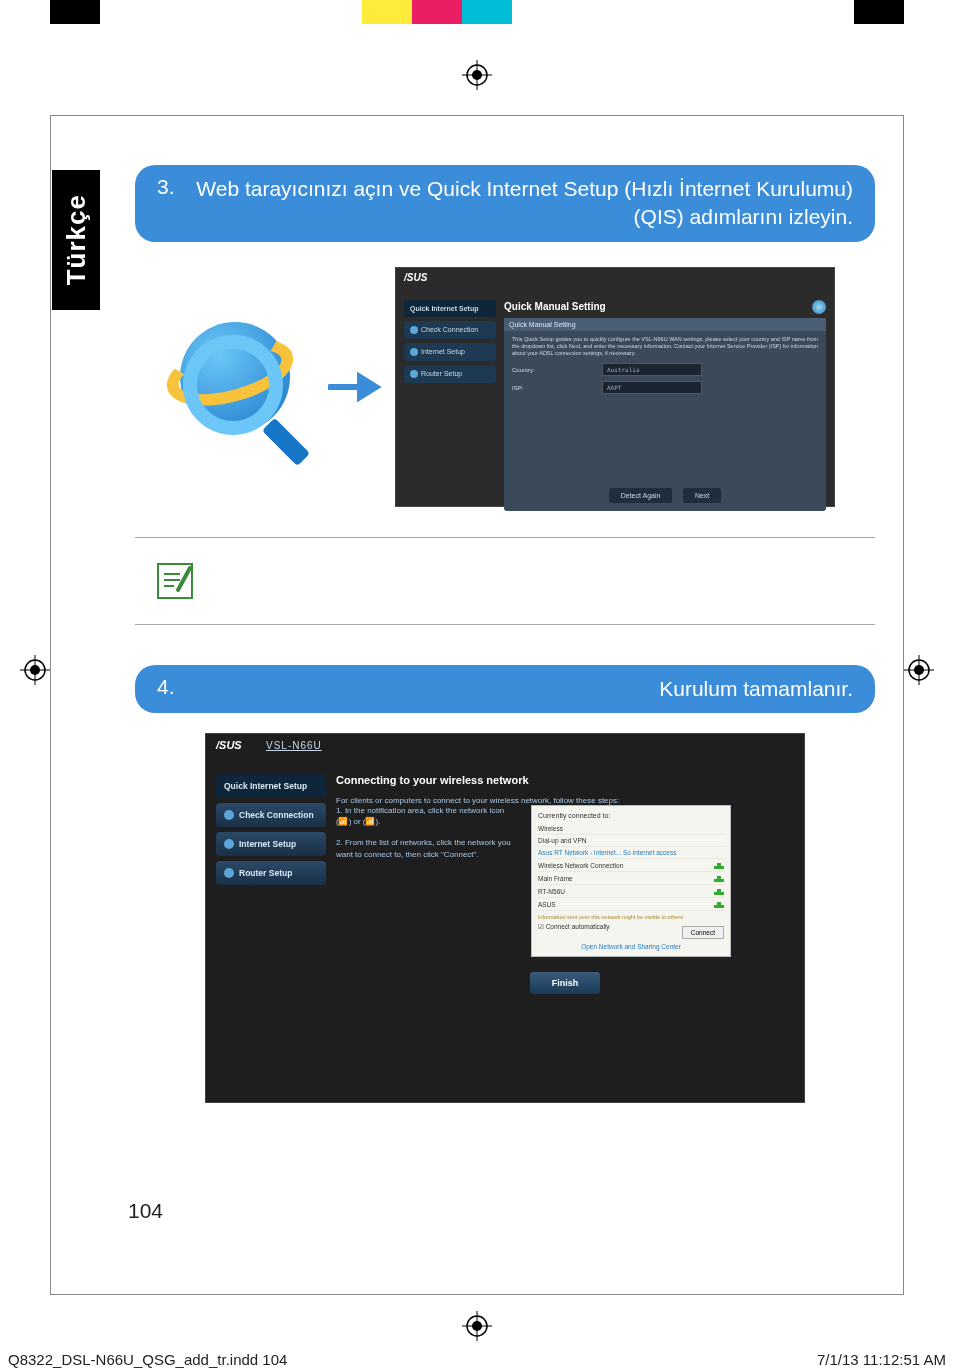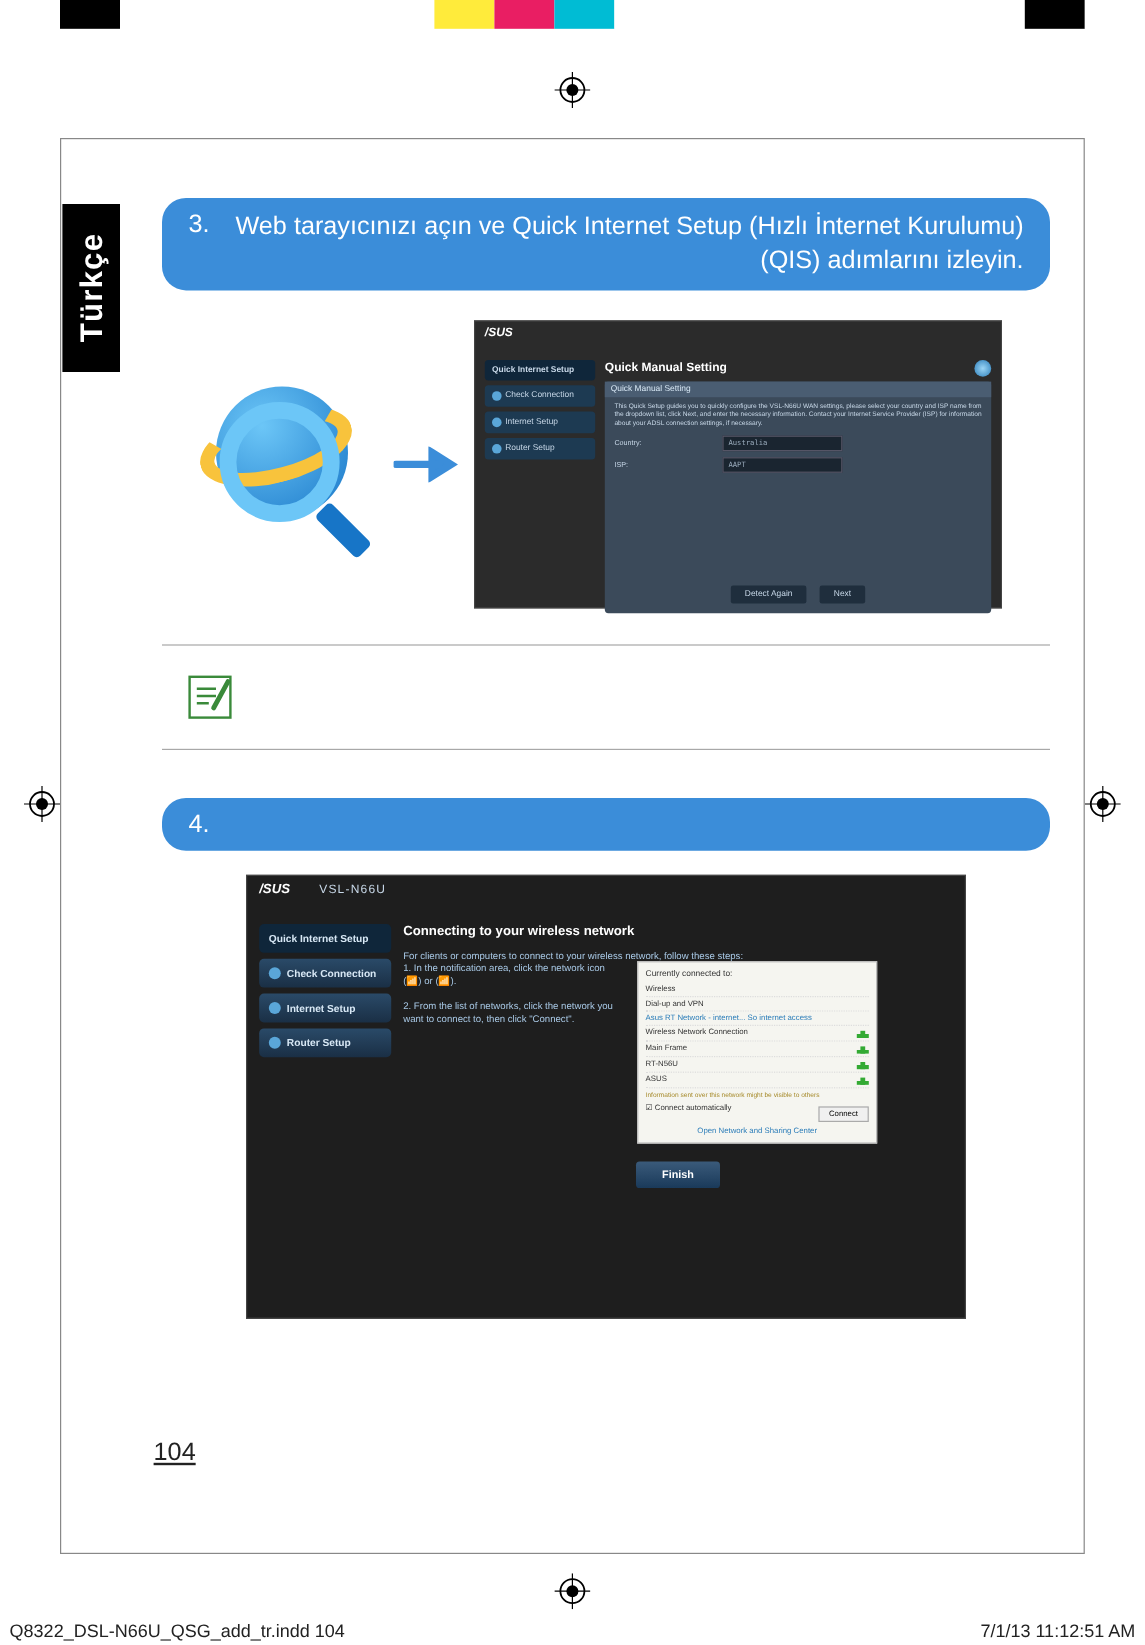--- a/index.html
+++ b/index.html
@@ -68,21 +68,21 @@
   .rs1-buttons { text-align: center; margin-top: 90px; }
   .rs1-btn { background: #1f2e3d; color: #c8d8e8; border: none; padding: 4px 12px; font-size: 7px; margin: 0 3px; border-radius: 2px; }
   
   .note-row { display: flex; align-items: flex-start; margin: 30px 0 40px 0; border-top: 1px solid #a8a8a8; border-bottom: 1px solid #a8a8a8; padding: 18px 0; gap: 20px; }
   .note-icon { width: 50px; height: 50px; flex-shrink: 0; margin-left: 15px; }
   .note-text { flex: 1; font-size: 21px; color: #222; line-height: 1.35; padding-right: 15px; }
   .note-text b { font-weight: bold; }
   
   .router-screen2 { width: 600px; height: 370px; background: #1e1e1e; margin: 20px auto 0; position: relative; border: 1px solid #444; }
   .rs2-logo { position: absolute; top: 5px; left: 10px; color: #fff; font-size: 11px; font-style: italic; font-weight: bold; }
-  .rs2-model { position: absolute; top: 6px; left: 60px; color: #c8d8e8; font-size: 10px; letter-spacing: 1px; }
+  .rs2-model { position: absolute; top: 6px; left: 60px; color: #c8d8e8; font-size: 10px; letter-spacing: 1px; text-decoration: underline; }
   .rs2-sidebar { position: absolute; top: 40px; left: 10px; width: 110px; }
   .rs2-side-item { background: linear-gradient(#2a4a68, #1a2f45); color: #d8e8f5; font-size: 8.5px; padding: 7px 8px; margin-bottom: 5px; border-radius: 4px; display: flex; align-items: center; gap: 5px; font-weight: bold; }
   .rs2-side-item.title { background: #0f263a; }
   .rs2-side-dot { width: 10px; height: 10px; border-radius: 50%; background: #5aa6d8; flex-shrink: 0; }
   .rs2-main { position: absolute; top: 40px; left: 130px; right: 10px; bottom: 10px; }
   .rs2-title { color: #fff; font-size: 11px; font-weight: bold; margin-bottom: 10px; }
   .rs2-sub { color: #a8c8e5; font-size: 8px; }
   .rs2-content { display: flex; gap: 15px; }
   .rs2-steps { width: 180px; color: #a8c8e5; font-size: 8px; line-height: 1.4; }
   .rs2-steps p { margin-bottom: 10px; }
@@ -90,21 +90,21 @@
   .rs2-popup-hdr { font-size: 7px; margin-bottom: 4px; }
   .rs2-popup-item { display: flex; justify-content: space-between; align-items: center; padding: 2px 0; border-bottom: 1px dotted #ddd; }
   .rs2-popup-item.blue { color: #2a7cb8; }
   .rs2-wifi-icon { width: 10px; height: 8px; background: linear-gradient(to top, #3a3 40%, transparent 40%); position: relative; }
   .rs2-wifi-icon::before { content: ''; position: absolute; bottom: 0; left: 3px; width: 4px; height: 6px; background: #3a3; }
   .rs2-popup-btn { background: #f0f0f0; border: 1px solid #aaa; padding: 2px 8px; font-size: 6.5px; float: right; margin-top: 3px; }
   .rs2-popup-link { color: #2a7cb8; text-align: center; font-size: 6.5px; margin-top: 6px; clear: both; padding-top: 4px; }
   .rs2-finish { text-align: center; margin-top: 15px; }
   .rs2-finish-btn { background: linear-gradient(#3a5a7a, #1a3a5a); color: #fff; border: none; padding: 6px 22px; font-size: 9px; font-weight: bold; border-radius: 3px; }
   
-  .page-num { position: absolute; bottom: 148px; left: 128px; font-size: 21px; color: #222; text-decoration: underline; }
+  .page-num { position: absolute; bottom: 148px; left: 128px; font-size: 21px; color: #222; }
   
   .footer { position: absolute; bottom: 3px; left: 0; width: 954px; display: flex; justify-content: space-between; padding: 0 8px; font-size: 15px; color: #222; font-family: Arial; }
 </style>
 </head>
 <body>
 
 <div class="color-bar">
   <div class="cb1"></div>
     <div class="cb2"></div>
     <div class="cb3"></div>
@@ -225,20 +225,21 @@
       <svg viewBox="0 0 50 50">
           <rect x="8" y="8" width="34" height="34" fill="none" stroke="#3a8a3a" stroke-width="2"></rect>
           <path d="M14 18 L30 18 M14 24 L30 24 M14 30 L24 30" stroke="#3a8a3a" stroke-width="2"></path>
           <path d="M28 34 L40 12" stroke="#3a8a3a" stroke-width="4" stroke-linecap="round"></path>
         </svg>
     </div>
   </div>
 
   <div class="step-bar">
     <span class="step-num">4.</span>
+    <span class="step-text">Kurulum tamamlanır.</span>
   </div>
 
   <div class="router-screen2">
     <div class="rs2-logo">/SUS</div>
     <div class="rs2-model">VSL-N66U</div>
     <div class="rs2-sidebar">
       <div class="rs2-side-item title">Quick Internet Setup</div>
       <div class="rs2-side-item">
           <span class="rs2-side-dot"></span>
           <span>Check Connection</span>

